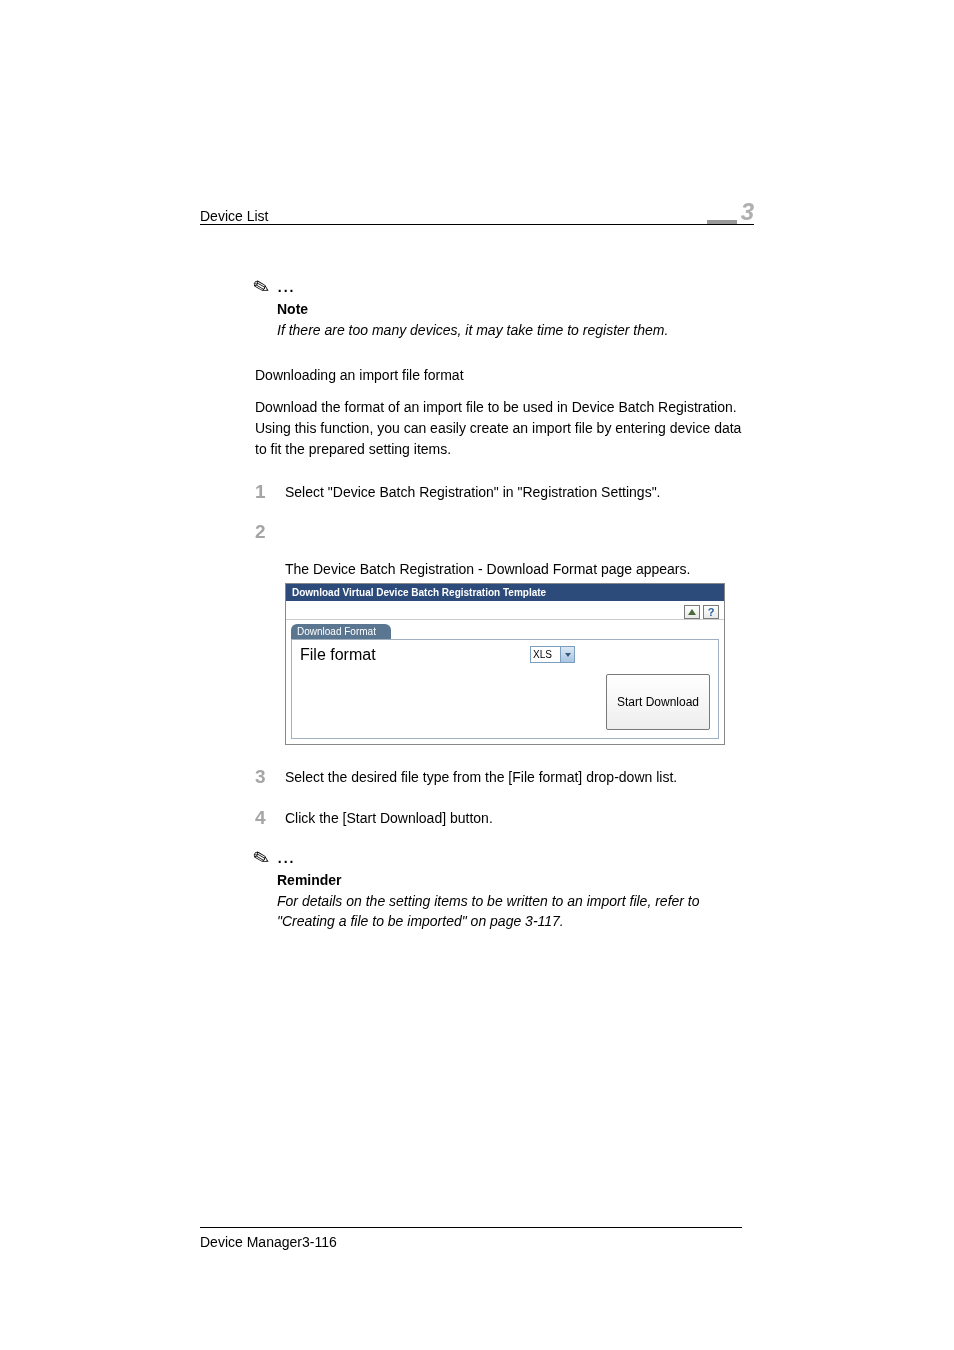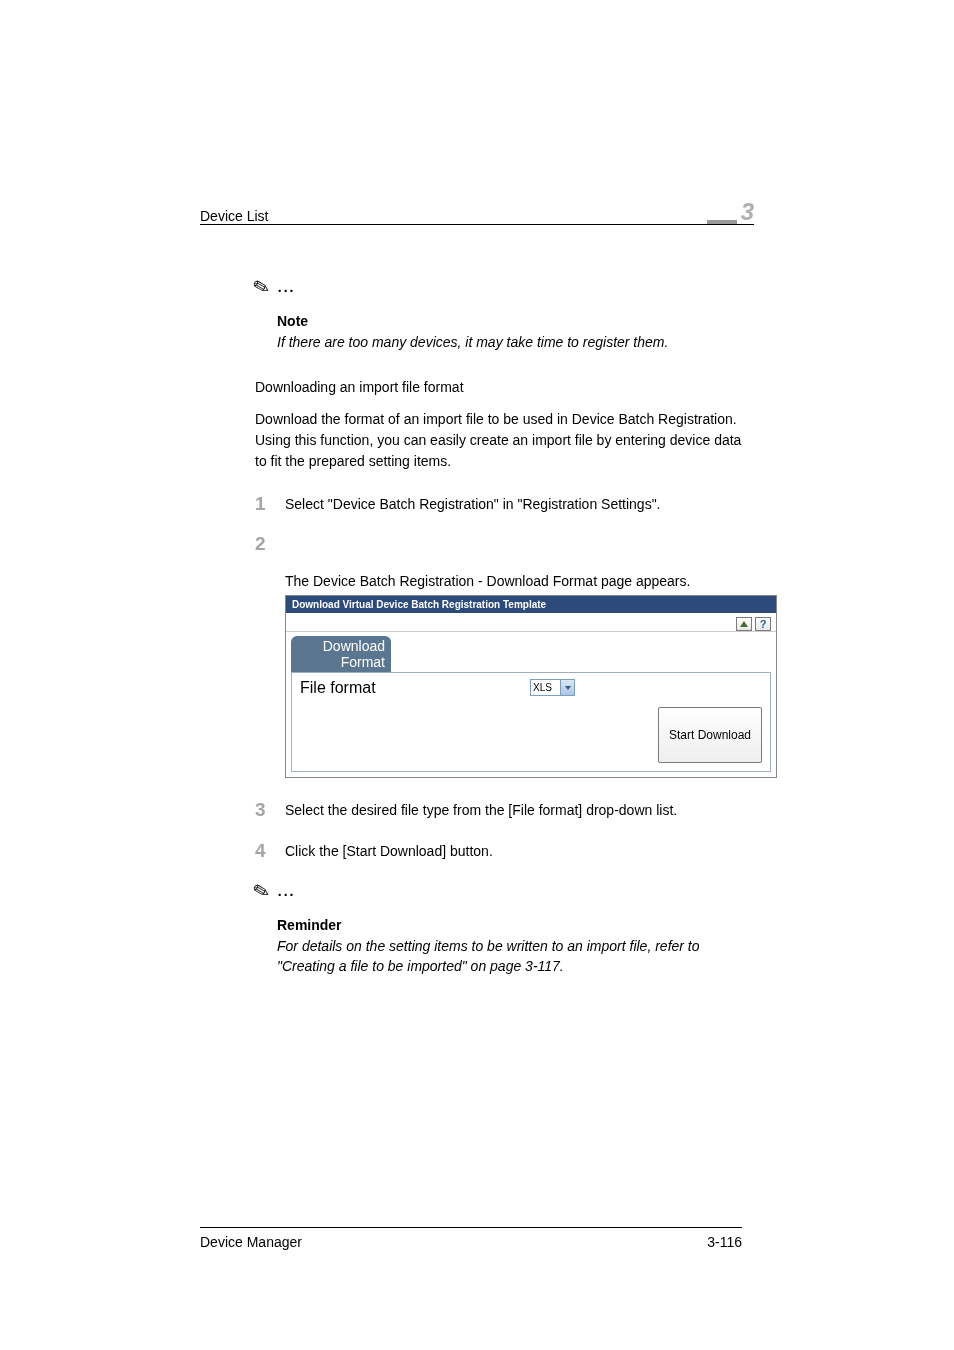--- a/index.html
+++ b/index.html
@@ -61,21 +61,21 @@
     }
     .note-dots {
       letter-spacing: 2px;
       font-weight: bold;
       font-size: 14px;
     }
     .note-label {
       font-weight: bold;
       font-size: 14px;
       margin-left: 22px;
-      margin-top: 14px;
+      margin-top: 2px;
     }
     .note-text {
       font-style: italic;
       font-size: 14px;
       margin-left: 22px;
       margin-top: 4px;
       line-height: 1.4;
     }
     .section-heading {
       font-weight: normal;
@@ -105,21 +105,21 @@
       padding-top: 2px;
     }
     .follow-text {
       font-size: 14px;
       margin-left: 30px;
       margin-top: 6px;
       margin-bottom: 2px;
     }
     .screenshot {
       margin: 6px 0 20px 30px;
-      width: 492px;
+      width: 440px;
       border: 1px solid #888;
       font-family: Arial, sans-serif;
     }
     .screenshot-header {
       background: #2c4a7a;
       color: #fff;
       font-size: 10px;
       font-weight: bold;
       padding: 3px 6px;
     }
@@ -147,26 +147,25 @@
       border-bottom: 6px solid #4a6a3a;
     }
     .icon-btn.help {
       color: #2860a0;
       font-weight: bold;
       font-size: 11px;
     }
     .screenshot-subheader {
       background: #5b7690;
       color: #fff;
-      font-size: 14px;
+      font-size: 10px;
       padding: 2px 6px;
       margin: 4px 5px 0 5px;
       border-radius: 6px 6px 0 0;
       width: 100px;
-      text-align: right;
     }
     .screenshot-body {
       border: 1px solid #a0b0c0;
       margin: 0 5px 5px 5px;
       padding: 6px 8px 8px 8px;
       font-size: 10px;
     }
     .form-row {
       display: flex;
       align-items: center;
@@ -215,21 +214,20 @@
       background: linear-gradient(#fff,#eee);
       padding: 20px 10px;
       border-radius: 2px;
     }
     .footer {
       position: absolute;
       bottom: 100px;
       left: 200px;
       right: 212px;
       display: flex;
-      justify-content: space-between;
       border-top: 1px solid #000;
       padding-top: 6px;
       font-size: 14px;
     }
   </style>
 </head>
 <body>
 
 <div class="page">
   <div class="header-row">

